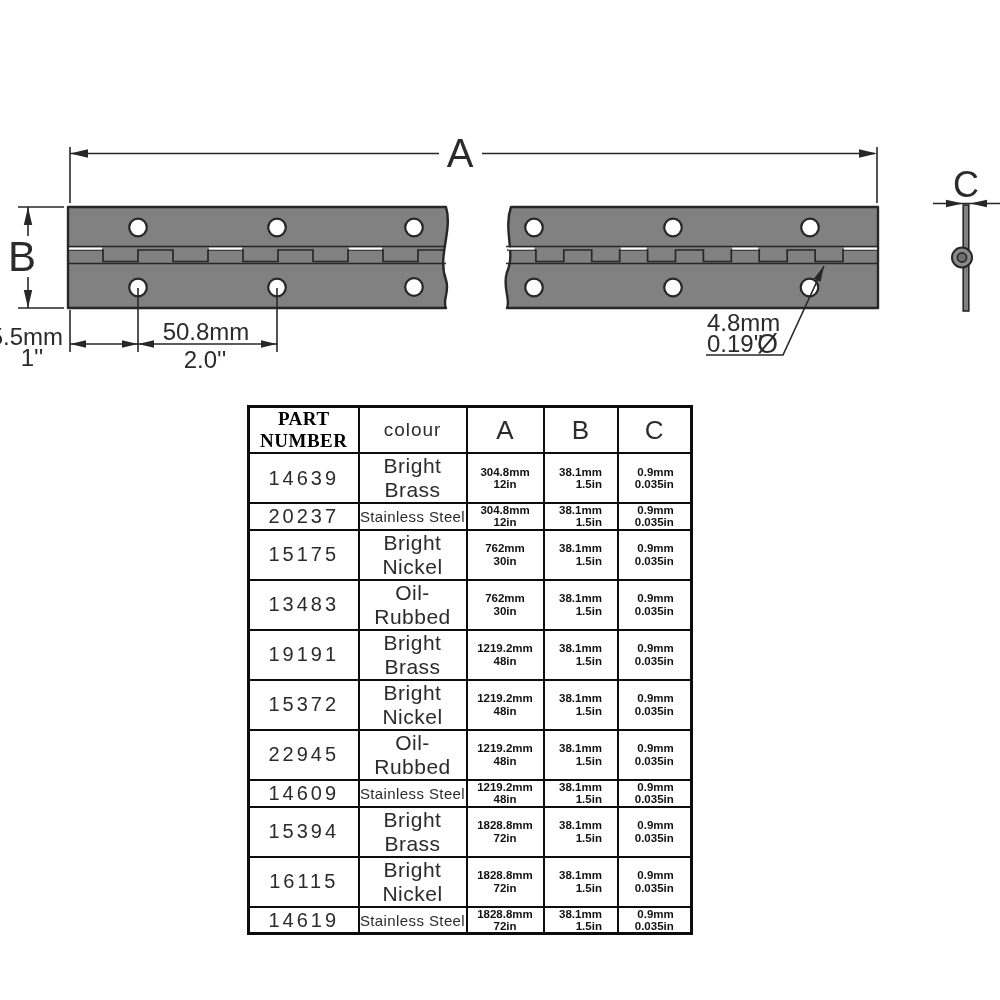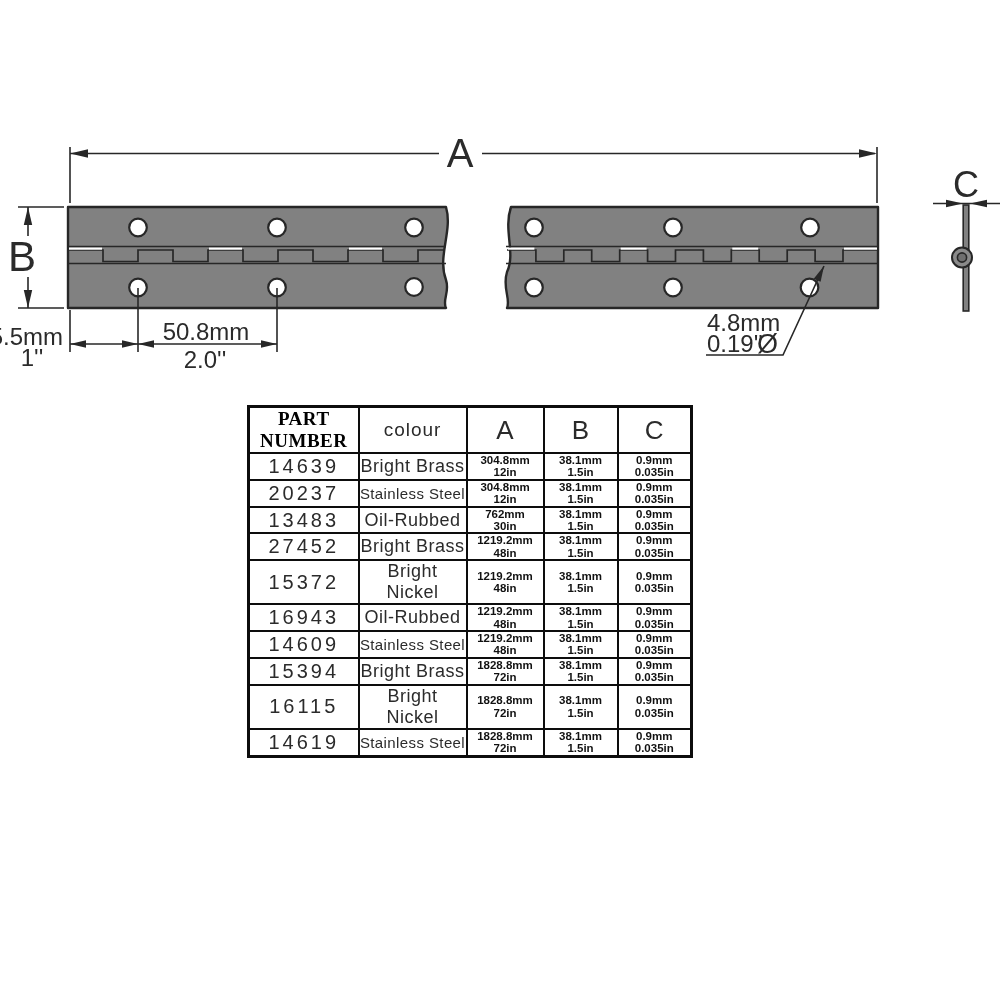--- a/index.html
+++ b/index.html
@@ -13,25 +13,25 @@
               border:3px solid #0d0d0d;}
   table.parts th, table.parts td{border:2px solid #0d0d0d;padding:0;text-align:center;
               vertical-align:middle;overflow:hidden;}
   thead tr{height:33px;}
   tbody tr{height:16px;}
   th.pnh{font-family:"Liberation Serif", serif;font-weight:bold;font-size:19px;
          letter-spacing:0.5px;word-spacing:7px;color:#000;}
   th.colh{font-weight:normal;font-size:19px;color:#2b2b2b;letter-spacing:1px;}
   th.dimh{font-weight:normal;font-size:26px;color:#2b2b2b;}
   td.pn{font-size:20px;color:#2b2b2b;letter-spacing:3px;}
-  td.colour{font-size:18px;color:#2b2b2b;letter-spacing:0.5px;}
+  td.colour{font-size:21px;color:#2b2b2b;letter-spacing:0.5px;}
   td.colour.small{font-size:15px;letter-spacing:0.4px;}
   td.dim{font-size:11.5px;font-weight:bold;color:#111;line-height:1.08;margin-left:48px;}
   td.dim .wrap{display:inline-block;text-align:center;}
-  td.dim .wrap.leftal{text-align:center;}
+  td.dim .wrap.leftal{text-align:right;}
   td.dim span{display:block;}
 </style>
 </head>
 <body>
 
 <div id="page">
 
   <svg width="1000" height="400" viewBox="0 0 1000 400">
 
     <g stroke-width="2.4" stroke-linejoin="round" stroke="#272727">
@@ -173,37 +173,50 @@
       </td>
       <td class="dim b">
         <div class="wrap leftal"><span class="mm">38.1mm</span><span class="in">1.5in</span></div>
       </td>
       <td class="dim c">
         <div class="wrap leftal"><span class="mm">0.9mm</span><span class="in">0.035in</span></div>
       </td>
     </tr>
 
 
+    <tr>
+      <td class="pn">15175</td>
+      <td class="colour">Bright Nickel</td>
+      <td class="dim a">
+        <div class="wrap"><span class="mm">762mm</span><span class="in">30in</span></div>
+      </td>
+      <td class="dim b">
+        <div class="wrap leftal"><span class="mm">38.1mm</span><span class="in">1.5in</span></div>
+      </td>
+      <td class="dim c">
+        <div class="wrap leftal"><span class="mm">0.9mm</span><span class="in">0.035in</span></div>
+      </td>
+    </tr>
 
     <tr>
       <td class="pn">13483</td>
       <td class="colour">Oil-Rubbed</td>
       <td class="dim a">
         <div class="wrap"><span class="mm">762mm</span><span class="in">30in</span></div>
       </td>
       <td class="dim b">
         <div class="wrap leftal"><span class="mm">38.1mm</span><span class="in">1.5in</span></div>
       </td>
       <td class="dim c">
         <div class="wrap leftal"><span class="mm">0.9mm</span><span class="in">0.035in</span></div>
       </td>
     </tr>
 
     <tr>
-      <td class="pn">27452</td>
+      <td class="pn">19191</td>
       <td class="colour">Bright Brass</td>
       <td class="dim a">
         <div class="wrap"><span class="mm">1219.2mm</span><span class="in">48in</span></div>
       </td>
       <td class="dim b">
         <div class="wrap leftal"><span class="mm">38.1mm</span><span class="in">1.5in</span></div>
       </td>
       <td class="dim c">
         <div class="wrap leftal"><span class="mm">0.9mm</span><span class="in">0.035in</span></div>
       </td>
@@ -217,21 +230,21 @@
       </td>
       <td class="dim b">
         <div class="wrap leftal"><span class="mm">38.1mm</span><span class="in">1.5in</span></div>
       </td>
       <td class="dim c">
         <div class="wrap leftal"><span class="mm">0.9mm</span><span class="in">0.035in</span></div>
       </td>
     </tr>
 
     <tr>
-      <td class="pn">16943</td>
+      <td class="pn">22945</td>
       <td class="colour">Oil-Rubbed</td>
       <td class="dim a">
         <div class="wrap"><span class="mm">1219.2mm</span><span class="in">48in</span></div>
       </td>
       <td class="dim b">
         <div class="wrap leftal"><span class="mm">38.1mm</span><span class="in">1.5in</span></div>
       </td>
       <td class="dim c">
         <div class="wrap leftal"><span class="mm">0.9mm</span><span class="in">0.035in</span></div>
       </td>

